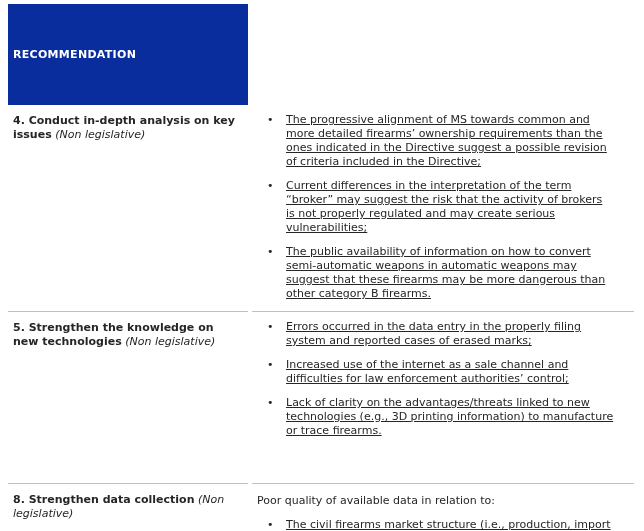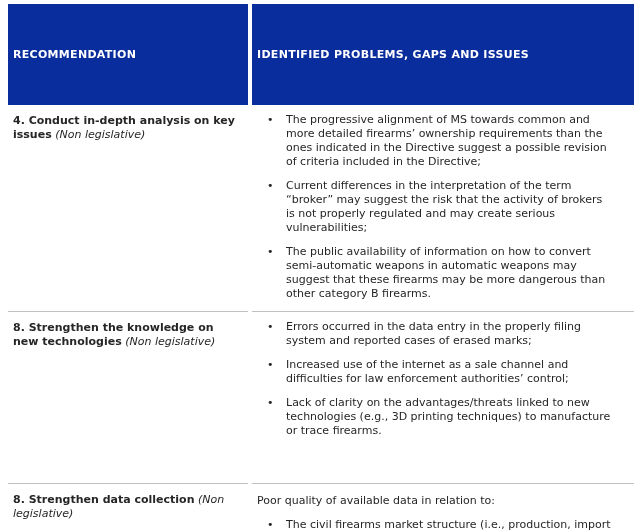--- a/index.html
+++ b/index.html
@@ -67,30 +67,29 @@
   }
   .issues-list li{
     display:flex;
     margin:0 0 10px 0;
   }
   .issues-list li:last-child{margin-bottom:0;}
   .bullet{
     flex:0 0 19px;
     font-size:11px;
   }
-  .issue-text{flex:1;}
+  .issue-text{flex:1;text-decoration:underline;}
 </style>
 </head>
 <body>
 
 <div class="page">
   <div class="doc-table">
     <div class="header-row">
       <div class="header-cell">RECOMMENDATION</div>
-      <div class="header-cell">IDENTIFIED PROBLEMS, GAPS AND ISSUES</div>
     </div>
     <div id="table-body">
   <div class="body-row">
     <div class="cell rec-cell">
       <span class="rec-title">4. Conduct in-depth analysis on key issues</span>
       <span class="rec-note"> (Non legislative)</span>
     </div>
     <div class="cell issues-cell">
 
       <ul class="issues-list">
@@ -105,37 +104,37 @@
               <li>
                 <span class="bullet">•</span>
                 <span class="issue-text">The public availability of information on how to convert semi-automatic weapons in automatic weapons may suggest that these firearms may be more dangerous than other category B firearms.</span>
               </li>
             </ul>
     </div>
   </div>
 
   <div class="body-row">
     <div class="cell rec-cell">
-      <span class="rec-title">8. Strengthen the knowledge on new technologies</span>
+      <span class="rec-title">5. Strengthen the knowledge on new technologies</span>
       <span class="rec-note"> (Non legislative)</span>
     </div>
     <div class="cell issues-cell">
 
       <ul class="issues-list">
               <li>
                 <span class="bullet">•</span>
                 <span class="issue-text">Errors occurred in the data entry in the properly filing system and reported cases of erased marks;</span>
               </li>
               <li>
                 <span class="bullet">•</span>
                 <span class="issue-text">Increased use of the internet as a sale channel and difficulties for law enforcement authorities’ control;</span>
               </li>
               <li>
                 <span class="bullet">•</span>
-                <span class="issue-text">Lack of clarity on the advantages/threats linked to new technologies (e.g., 3D printing techniques) to manufacture or trace firearms.</span>
+                <span class="issue-text">Lack of clarity on the advantages/threats linked to new technologies (e.g., 3D printing information) to manufacture or trace firearms.</span>
               </li>
             </ul>
     </div>
   </div>
 
   <div class="body-row">
     <div class="cell rec-cell">
       <span class="rec-title">8. Strengthen data collection</span>
       <span class="rec-note"> (Non legislative)</span>
     </div>

